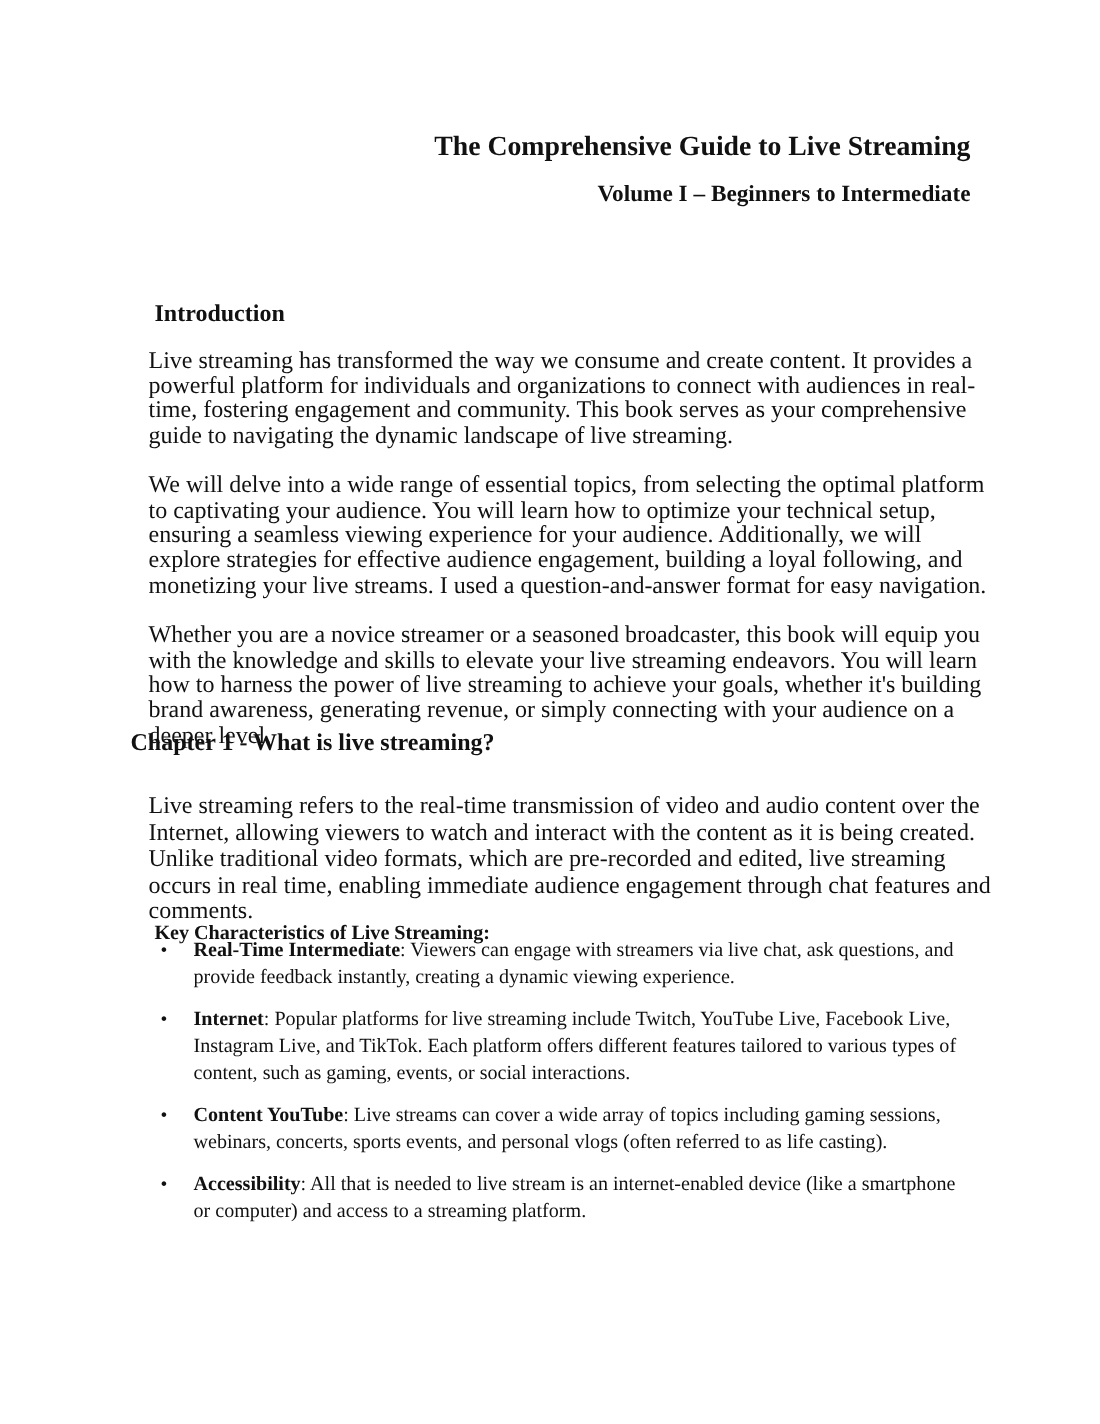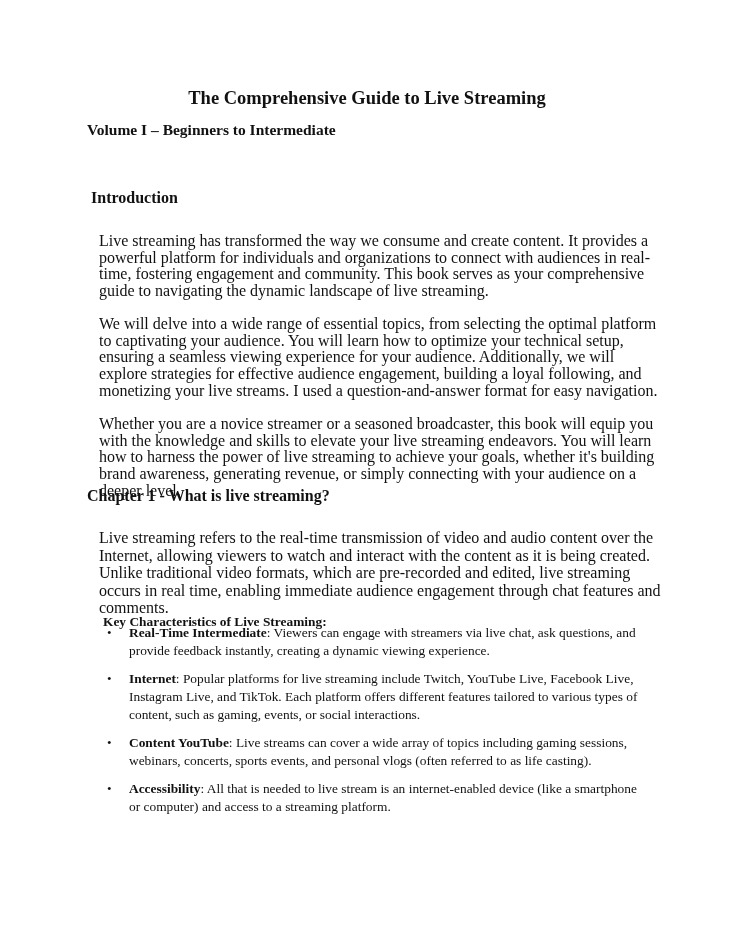--- a/index.html
+++ b/index.html
@@ -3,29 +3,29 @@
   <meta charset="utf-8">
   <style>
     html, body { margin: 0; padding: 0; background: #ffffff; }
     body {
       width: 733px; height: 949px; position: relative; overflow: hidden;
       font-family: "Liberation Serif", "DejaVu Serif", serif;
       color: #111111;
     }
     .page { position: absolute; left: 87px; top: 0; width: 560px; }
     .title {
-      position: absolute; left: 0; width: 560px; top: 87px; text-align: center;
+      position: absolute; left: 0; width: 560px; top: 87px; text-align: right;
       font-weight: bold; font-size: 18.5px; margin: 0; line-height: 22px;
     }
     .subtitle {
-      position: absolute; left: 0; width: 560px; top: 120px; text-align: left;
+      position: absolute; left: 0; width: 560px; top: 120px; text-align: right;
       font-weight: bold; font-size: 15.5px; margin: 0; line-height: 20px;
     }
     .h-intro {
-      position: absolute; left: 0; top: 184px; font-weight: bold; font-size: 16px; margin: 4px; line-height: 20px;
+      position: absolute; left: 0; top: 184px; font-weight: bold; font-size: 16px; margin: 16px; line-height: 20px;
     }
     .para {
       position: absolute; left: 0; width: 562px; margin: 12px;
       font-size: 16px; line-height: 16.7px;
     }
     .h-ch1 {
       position: absolute; left: 0; top: 486px; font-weight: bold; font-size: 16px; margin: 0; line-height: 20px; font-family: Liberation Serif, serif;
     }
     .key-heading {
       position: absolute; left: 0; top: 597px; margin: 16px; font-weight: bold; font-size: 13.4px; line-height: 17px;

